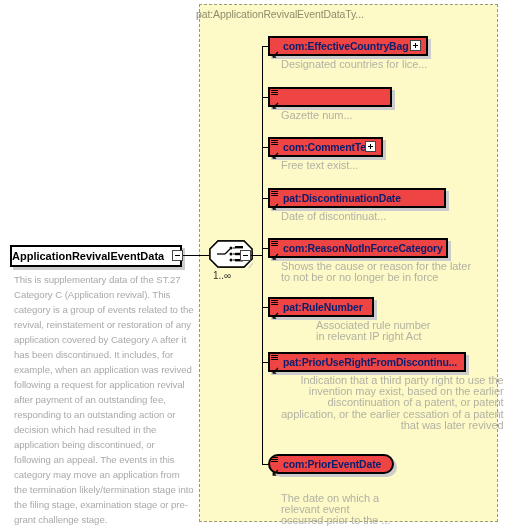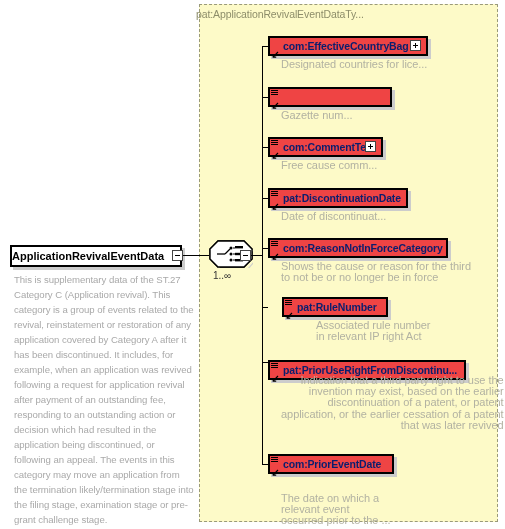--- a/index.html
+++ b/index.html
@@ -273,23 +273,23 @@
           <i></i>
           <i></i>
           <i></i>
         </span>
         <span class="ref-arrow"><svg viewBox="0 0 8 8" width="8" height="8">
             <path d="M7 1 L2.2 5.8 M2.2 3.2 L2.2 6.2 L5.2 6.2" stroke="#000" stroke-width="1.2" fill="none"></path>
           </svg></span>
         <span class="node-label">com:CommentText</span>
       </div>
       <div class="node-plus" style="left: 365px; top: 141px;"></div>
-      <div class="node-desc" style="left: 281px; top: 160px;">Free cause comm...</div>
+      <div class="node-desc" style="left: 281px; top: 160px;">Free text exist...</div>
       <div class="line h-line" style="left: 262px; top: 198px; width: 6px;"></div>
-      <div class="node" style="left: 268px; top: 188px; width: 140px;">
+      <div class="node" style="left: 268px; top: 188px; width: 178px;">
         <span class="attr-glyph">
           <i></i>
           <i></i>
           <i></i>
         </span>
         <span class="ref-arrow"><svg viewBox="0 0 8 8" width="8" height="8">
             <path d="M7 1 L2.2 5.8 M2.2 3.2 L2.2 6.2 L5.2 6.2" stroke="#000" stroke-width="1.2" fill="none"></path>
           </svg></span>
         <span class="node-label">pat:DiscontinuationDate</span>
       </div>
@@ -299,55 +299,55 @@
         <span class="attr-glyph">
           <i></i>
           <i></i>
           <i></i>
         </span>
         <span class="ref-arrow"><svg viewBox="0 0 8 8" width="8" height="8">
             <path d="M7 1 L2.2 5.8 M2.2 3.2 L2.2 6.2 L5.2 6.2" stroke="#000" stroke-width="1.2" fill="none"></path>
           </svg></span>
         <span class="node-label">com:ReasonNotInForceCategory</span>
       </div>
-      <div class="node-desc" style="left: 281px; top: 261px;">Shows the cause or reason for the third
+      <div class="node-desc" style="left: 281px; top: 261px;">Shows the cause or reason for the later
 to not be or no longer be in force</div>
       <div class="line h-line" style="left: 262px; top: 307px; width: 6px;"></div>
-      <div class="node" style="left: 268px; top: 297px; width: 106px; margin-left: 14px;">
+      <div class="node" style="left: 268px; top: 297px; width: 106px;">
         <span class="attr-glyph">
           <i></i>
           <i></i>
           <i></i>
         </span>
         <span class="ref-arrow"><svg viewBox="0 0 8 8" width="8" height="8">
             <path d="M7 1 L2.2 5.8 M2.2 3.2 L2.2 6.2 L5.2 6.2" stroke="#000" stroke-width="1.2" fill="none"></path>
           </svg></span>
         <span class="node-label">pat:RuleNumber</span>
       </div>
       <div class="node-desc" style="left: 281px; top: 320px; margin-left: 35px;">Associated rule number
 in relevant IP right Act</div>
       <div class="line h-line" style="left: 262px; top: 362px; width: 6px;"></div>
-      <div class="node" style="left: 268px; top: 360px; width: 198px;">
+      <div class="node" style="left: 268px; top: 352px; width: 198px;">
         <span class="attr-glyph">
           <i></i>
           <i></i>
           <i></i>
         </span>
         <span class="ref-arrow"><svg viewBox="0 0 8 8" width="8" height="8">
             <path d="M7 1 L2.2 5.8 M2.2 3.2 L2.2 6.2 L5.2 6.2" stroke="#000" stroke-width="1.2" fill="none"></path>
           </svg></span>
         <span class="node-label">pat:PriorUseRightFromDiscontinu...</span>
       </div>
       <div class="node-desc" style="left: 281px; top: 375px; text-align: right;">Indication that a third party right to use the
 invention may exist, based on the earlier
 discontinuation of a patent, or patent
 application, or the earlier cessation of a patent
 that was later revived</div>
       <div class="line h-line" style="left: 262px; top: 464px; width: 6px;"></div>
-      <div class="node" style="left: 268px; top: 454px; width: 126px;">
+      <div class="node" style="left: 268px; top: 454px; width: 126px; border-radius: 10px;">
         <span class="attr-glyph">
           <i></i>
           <i></i>
           <i></i>
         </span>
         <span class="ref-arrow"><svg viewBox="0 0 8 8" width="8" height="8">
             <path d="M7 1 L2.2 5.8 M2.2 3.2 L2.2 6.2 L5.2 6.2" stroke="#000" stroke-width="1.2" fill="none"></path>
           </svg></span>
         <span class="node-label">com:PriorEventDate</span>
       </div>

